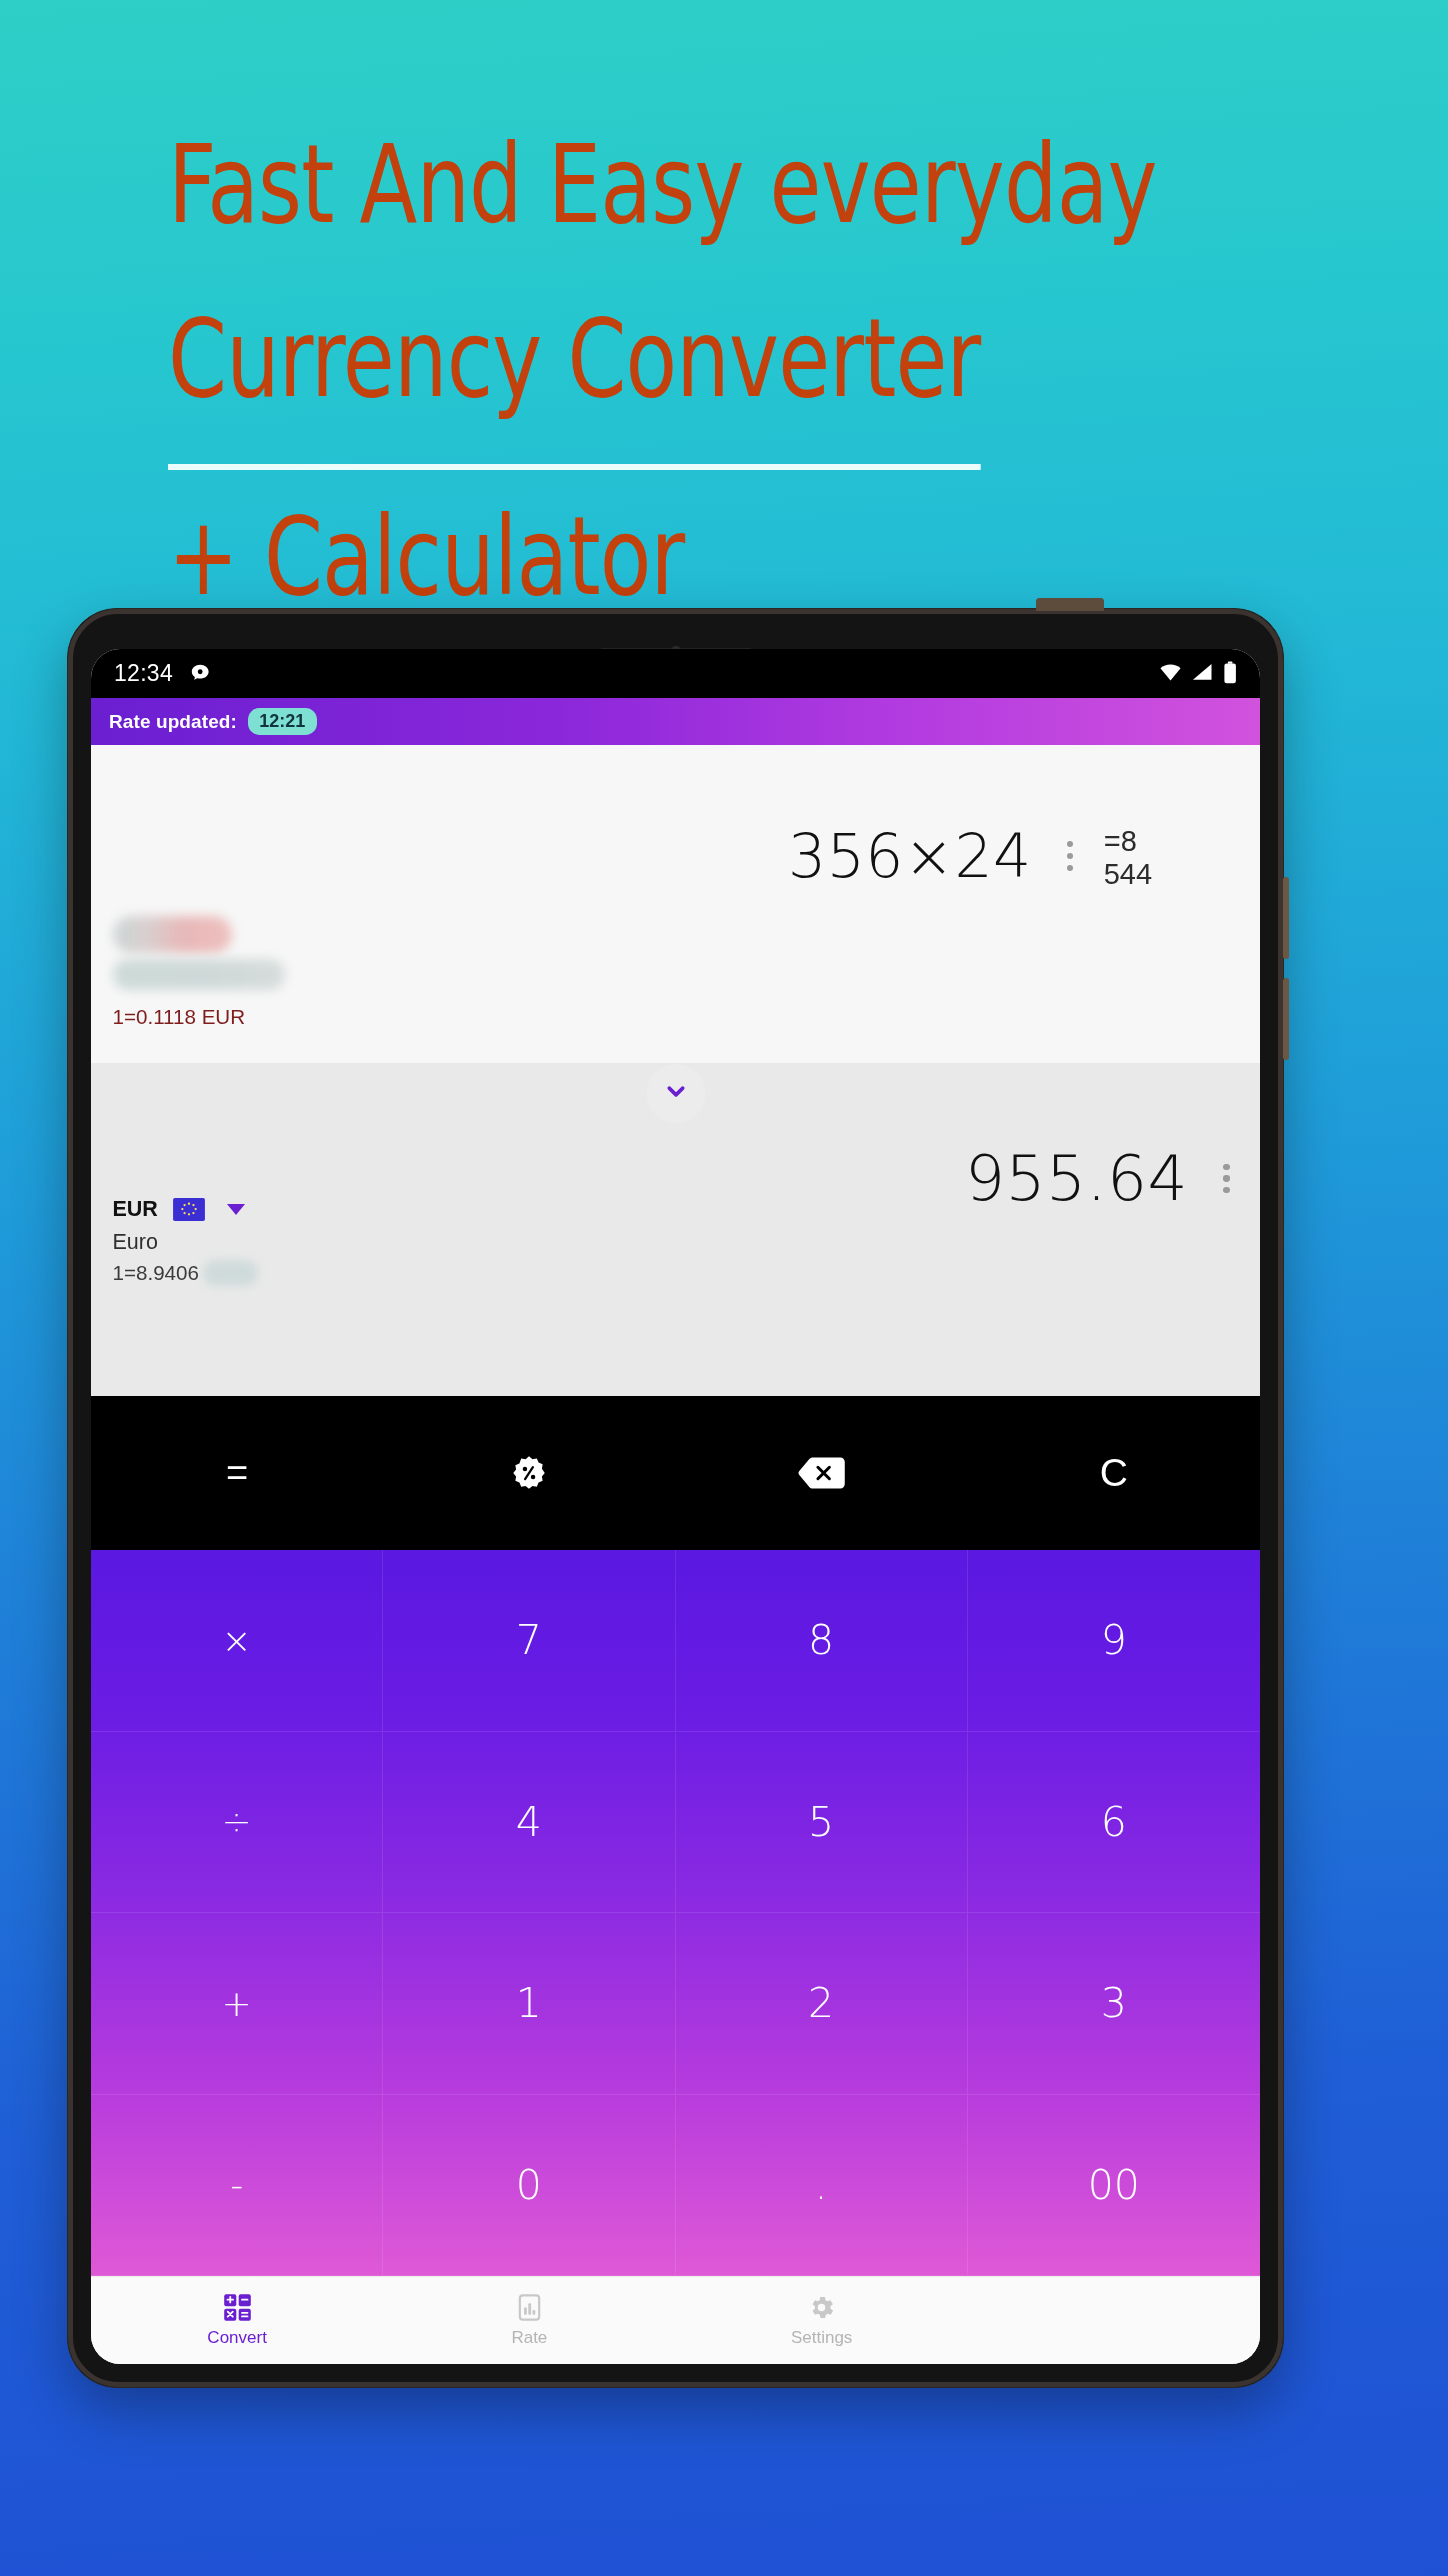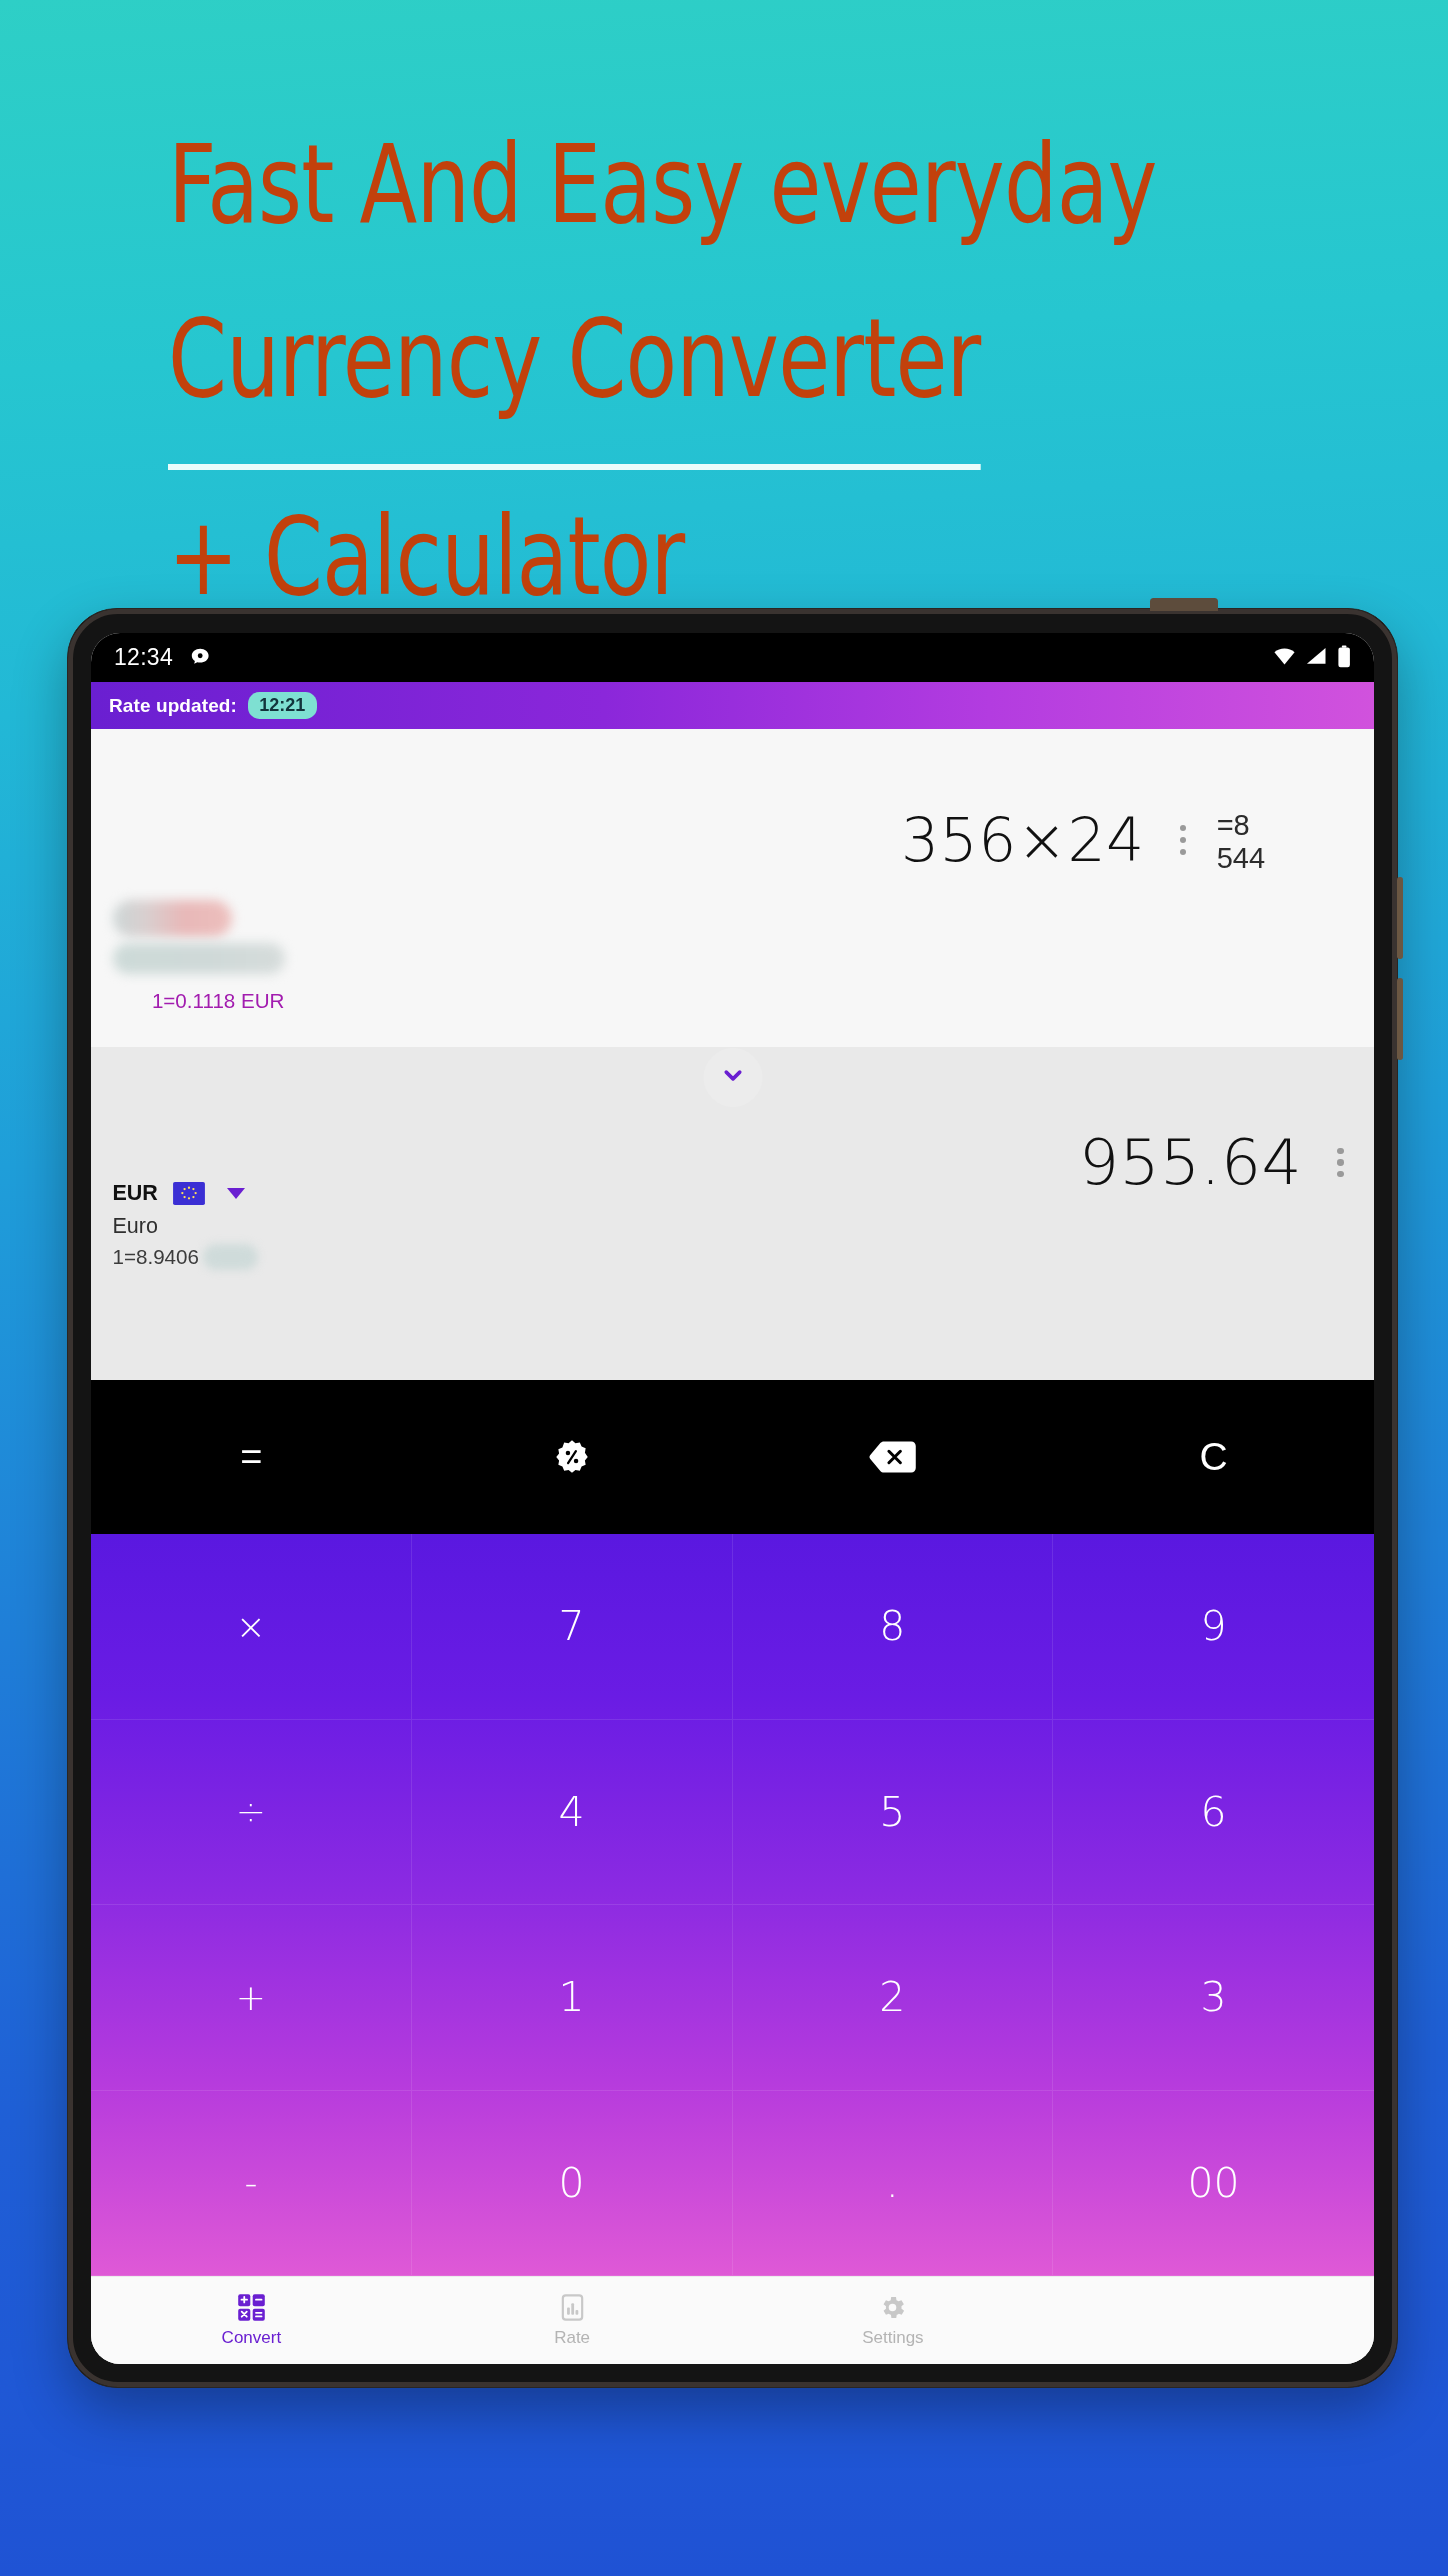--- a/index.html
+++ b/index.html
@@ -27,25 +27,25 @@
     white-space:nowrap;
     transform:scaleX(0.86);
     transform-origin:left center;
   }
   .hl-underline { display:inline-block; border-bottom:6.3px solid #eafcfb; padding-bottom:18px; }
 
   
   .device {
     position:absolute;
     left:67px; top:608px;
-    width:1331px; height:1780px;
+    width:1217px; height:1780px;
     background:#141414;
     border-radius:50px;
     box-shadow:0 23px 54px rgba(0,0,0,0.30);
-    padding:24px 23px 23px 23px;
+    padding:40px 23px 23px 23px;
     border:1.8px solid #2a2622;
   }
   .device:before{
     content:"";position:absolute;left:0;top:0;right:0;bottom:0;
     border-radius:50px;
     border:5.4px solid #3a3330;
     pointer-events:none;
   }
   
   .btn-side{position:absolute;right:-6.3px;background:#6b5742;border-radius:2.7px;width:6.3px;}
@@ -98,21 +98,21 @@
   .blur-name{
     width:119px;height:37px;
     background:linear-gradient(90deg,#ccd6d6 0%,#d9cfcf 28%,#e8b8b8 60%,#edbfbd 100%);
     filter:blur(5.4px);
   }
   .blur-sub{
     width:172px;height:31px;
     background:linear-gradient(90deg,#cddad8 0%,#cfd9d8 55%,#d6dcdb 100%);
     filter:blur(5.4px);
   }
-  .src-rate{font-size:20.6px;color:#a21caf;margin-top:15px;text-align:right;}
+  .src-rate{font-size:20.6px;color:#7f1d1d;margin-top:15px;}
   .expr-wrap{
     position:absolute;right:0;top:0;width:100%;
     display:flex;flex-direction:row;align-items:flex-end;
   }
   .expr-row{display:flex;align-items:center;justify-content:flex-end;width:100%;padding:76px 25px 0 0;}
   .expr{
     font-family:"DejaVu Sans","Liberation Sans",sans-serif;
     font-weight:300;font-size:60px;color:#111;letter-spacing:0.4px;
   }
   .kebab{display:flex;flex-direction:column;gap:5.4px;margin-left:30px;padding:9px 5.4px;}

